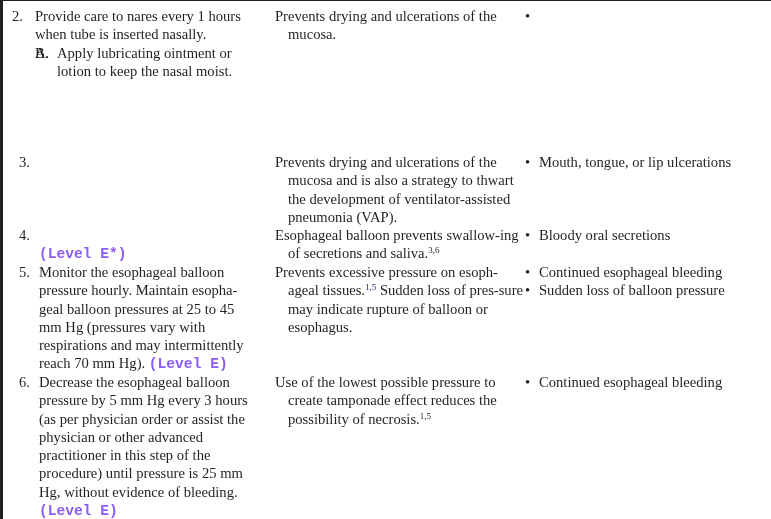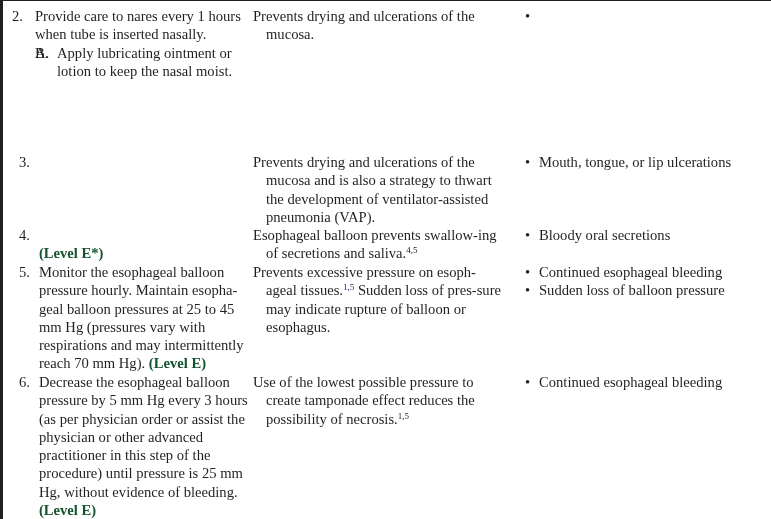--- a/index.html
+++ b/index.html
@@ -11,30 +11,30 @@
     line-height: 18.3px;
   }
   .page {
     position: absolute; left: 0; top: 0; width: 771px; height: 519px;
     border-left: 3px solid #231f20;
     border-top: 1px solid #231f20;
     box-sizing: border-box;
   }
   .row { position: absolute; left: 0; width: 771px; }
   .col-action { position: absolute; left: 6px; width: 250px; }
-  .col-rationale { position: absolute; left: 250px; width: 240px; }
+  .col-rationale { position: absolute; left: 272px; width: 240px; }
   .col-outcome { position: absolute; left: 519px; width: 250px; }
 
   .num-item { position: relative; padding-left: 30px; }
   .num-item .num { position: absolute; left: 3px; top: 0; }
   .sub-item { position: relative; padding-left: 45px; margin-left: 30px; padding-left: 22px; }
   .sub-item .sub-letter { position: absolute; left: 0; top: 0; }
 
   .hang { padding-left: 13px; text-indent: -13px; }
-  .level { color: #14532d; font-weight: bold; }
+  .level { color: #8b5cf6; font-weight: bold; font-family: Liberation Mono, monospace; }
   sup.ref { font-size: 9px; line-height: 0; vertical-align: 5px; color: #1c2a6b; }
   sup.ref.dark { color: #231f20; }
 
   .bullet { position: relative; padding-left: 17px; }
   .bullet .dot { position: absolute; left: 3px; top: 0; }
 </style>
 </head>
 <body>
 
 <div class="page">
@@ -81,21 +81,21 @@
   </div>
 
   <div class="row" style="top:225px;">
     <div class="col-action">
       <div class="num-item">
         <span class="num" style="left:10px;">4.</span>
         <br><span class="level">(Level E*)</span>
       </div>
     </div>
     <div class="col-rationale hang">
-      <span>Esophageal balloon prevents swallow-ing of secretions and saliva.</span><sup class="ref dark">4,5</sup>
+      <span>Esophageal balloon prevents swallow-ing of secretions and saliva.</span><sup class="ref dark">3,6</sup>
     </div>
     <div class="col-outcome">
       <div class="bullet">
         <span class="dot">•</span>
         <span>Bloody oral secretions</span>
       </div>
     </div>
   </div>
 
   <div class="row" style="top:262px;">

